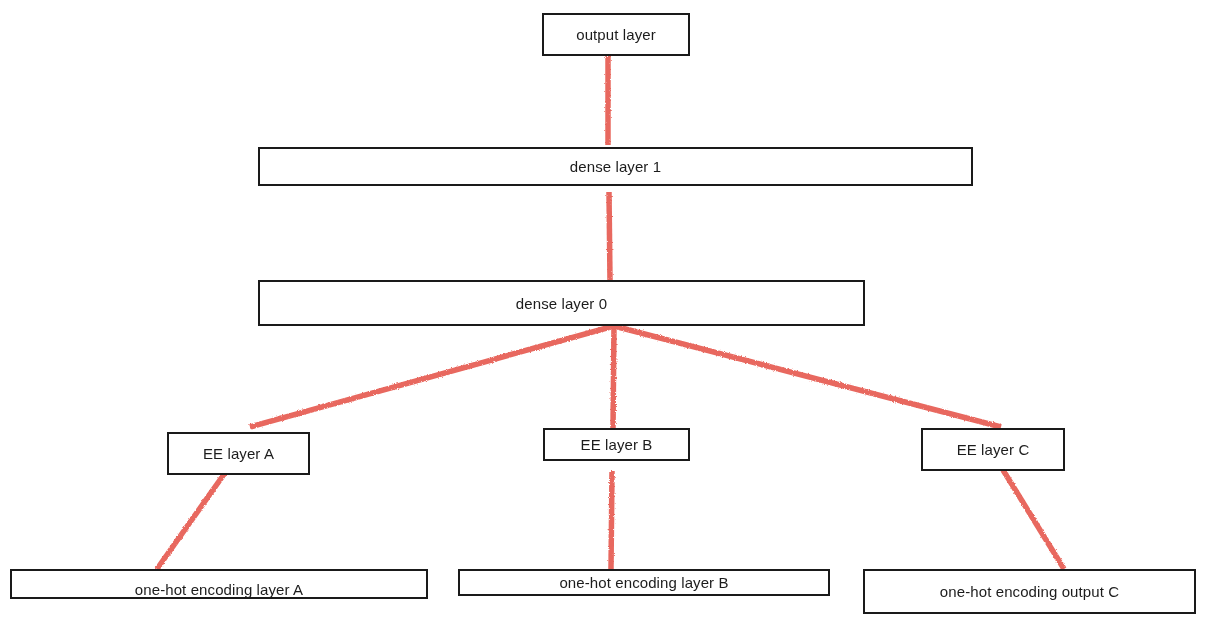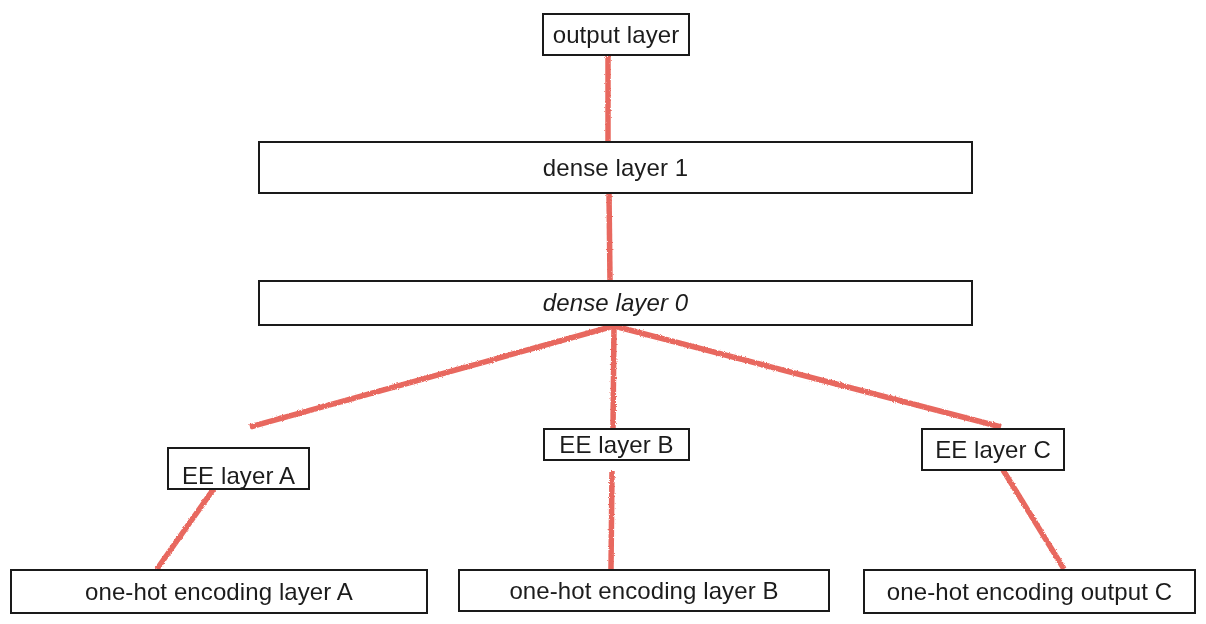--- a/index.html
+++ b/index.html
@@ -31,35 +31,35 @@
     box-sizing: border-box;
     background: #ffffff;
     border: 2.5px solid #1a1a1a;
     display: flex;
     align-items: center;
     justify-content: center;
     z-index: 5;
   }
   .node-label {
     font-family: "Liberation Sans", sans-serif;
-    font-size: 24px;
+    font-size: 15px;
     line-height: 1;
     color: #1c1c1c;
     white-space: nowrap;
     letter-spacing: 0.1px;
   }
   
   #node-output-layer   { left: 542px; top: 13px;  width: 148px; height: 43px; }
-  #node-dense-layer-1  { left: 258px; top: 141px; width: 715px; height: 53px; align-items: center; }
-  #node-dense-layer-0  { left: 258px; top: 280px; width: 715px; height: 46px; font-style: italic; }
-  #node-ee-layer-a     { left: 167px; top: 447px; width: 143px; height: 43px; align-items: flex-end; }
+  #node-dense-layer-1  { left: 258px; top: 147px; width: 715px; height: 39px; align-items: center; }
+  #node-dense-layer-0  { left: 258px; top: 280px; width: 607px; height: 46px; }
+  #node-ee-layer-a     { left: 167px; top: 432px; width: 143px; height: 43px; }
   #node-ee-layer-b     { left: 543px; top: 428px; width: 147px; height: 33px; }
   #node-ee-layer-c     { left: 921px; top: 428px; width: 144px; height: 43px; text-align: right; }
-  #node-onehot-a       { left: 10px;  top: 569px; width: 418px; height: 45px; }
-  #node-onehot-b       { left: 458px; top: 569px; width: 372px; height: 43px; }
+  #node-onehot-a       { left: 10px;  top: 569px; width: 418px; height: 30px; align-items: flex-end; }
+  #node-onehot-b       { left: 458px; top: 569px; width: 372px; height: 27px; }
   #node-onehot-c       { left: 863px; top: 569px; width: 333px; height: 45px; }
 </style>
 </head>
 <body>
 
 <div id="diagram-canvas">
 
   <svg id="edge-layer" viewBox="0 0 1206 624" width="1206" height="624" xmlns="http://www.w3.org/2000/svg">
     <defs>
       <filter id="rough-stroke" x="-20%" y="-20%" width="140%" height="140%">

